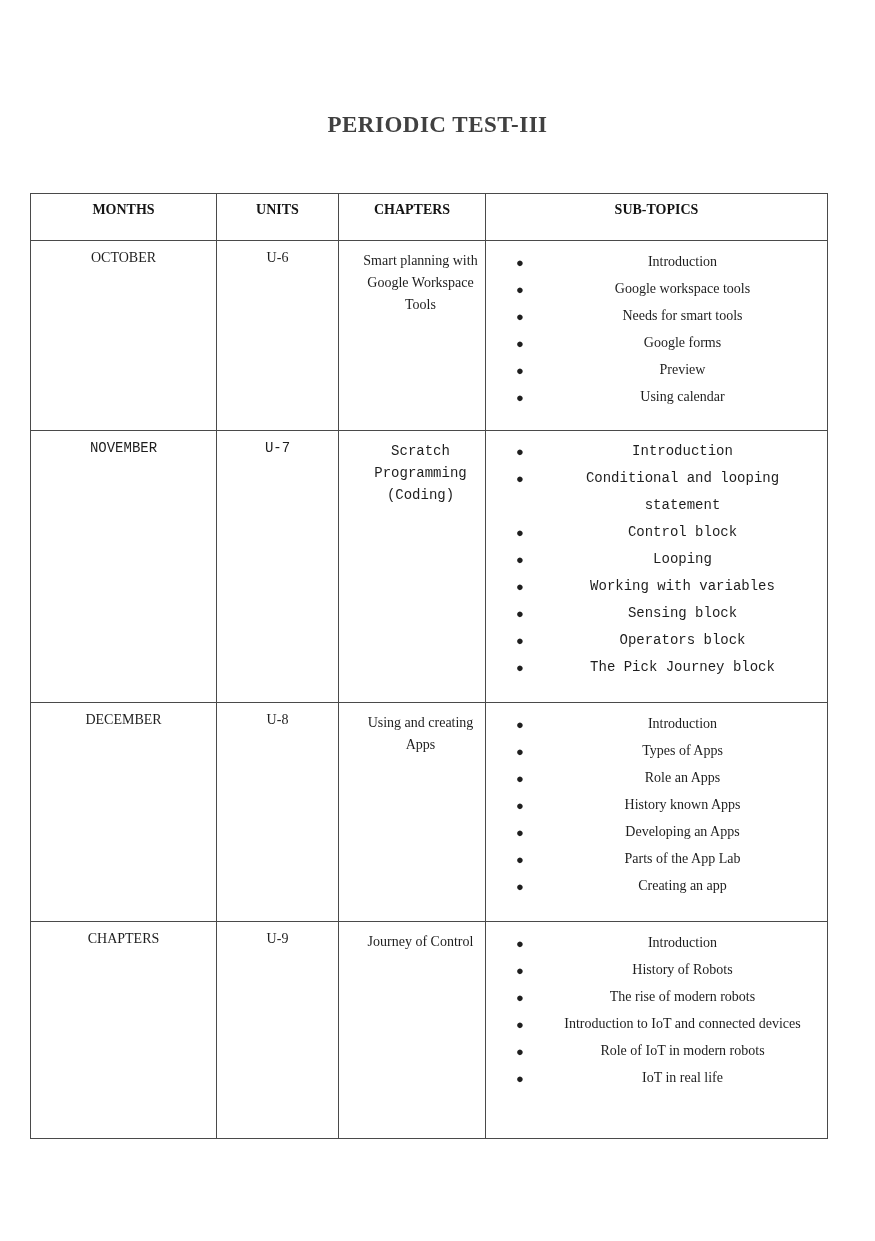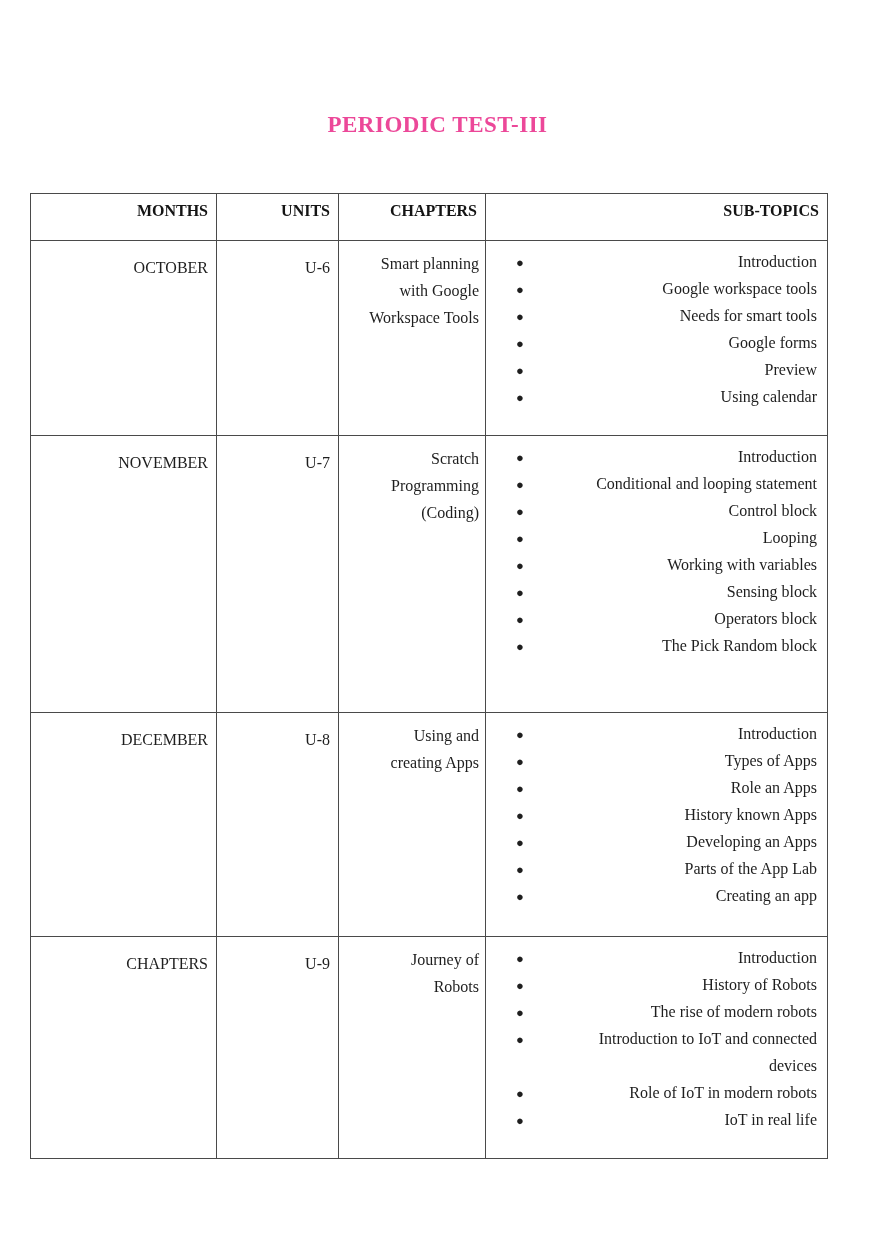--- a/index.html
+++ b/index.html
@@ -15,61 +15,61 @@
     background: #ffffff;
     position: relative;
     overflow: hidden;
   }
   .doc-title {
     margin: 0;
     padding-top: 112px;
     text-align: center;
     font-size: 23px;
     font-weight: bold;
-    color: #ec4899;
+    color: #404040;
     letter-spacing: 0.5px;
   }
   table.schedule {
     border-collapse: collapse;
     margin-left: 30px;
     margin-top: 55px;
     width: 797px;
     table-layout: fixed;
   }
   table.schedule th,
   table.schedule td {
     border: 1px solid #4a4a4a;
     vertical-align: top;
-    font-size: 16px;
-    text-align: right;
+    font-size: 14px;
+    text-align: center;
     font-weight: normal;
   }
   col.c-months   { width: 186px; }
   col.c-units    { width: 122px; }
   col.c-chapters { width: 147px; }
   col.c-subtopics{ width: 342px; }
 
   table.schedule th {
     font-weight: bold;
     padding: 8px 8px 0 8px;
     height: 38px;
     color: #141414;
   }
   td.month-cell, td.unit-cell {
-    padding: 18px 8px 0 8px;
+    padding: 9px 8px 0 8px;
   }
   td.chapter-cell {
     padding: 9px 6px 0 23px;
-    line-height: 27px;
+    line-height: 22px;
   }
   td.subtopics-cell {
     padding: 7px 10px 6px 16px;
   }
   .row-h1 td { height: 176px; }
-  .row-h2 td { height: 258px; }
+  .row-h2 td { height: 258px; font-family: Liberation Mono, monospace; }
   .row-h3 td { height: 205px; }
   .row-h4 td { height: 203px; }
 
   ul.subtopics {
     list-style: none;
     margin: 0;
     padding: 0;
   }
   ul.subtopics li {
     position: relative;
@@ -130,21 +130,21 @@
         <td class="chapter-cell">Scratch Programming (Coding)</td>
         <td class="subtopics-cell">
           <ul class="subtopics">
             <li>Introduction</li>
             <li>Conditional and looping statement</li>
             <li>Control block</li>
             <li>Looping</li>
             <li>Working with variables</li>
             <li>Sensing block</li>
             <li>Operators block</li>
-            <li>The Pick Random block</li>
+            <li>The Pick Journey block</li>
           </ul>
         </td>
       </tr>
       <tr class="row-h3">
         <td class="month-cell">DECEMBER</td>
         <td class="unit-cell">U-8</td>
         <td class="chapter-cell">Using and creating Apps</td>
         <td class="subtopics-cell">
           <ul class="subtopics">
             <li>Introduction</li>
@@ -153,21 +153,21 @@
             <li>History known Apps</li>
             <li>Developing an Apps</li>
             <li>Parts of the App Lab</li>
             <li>Creating an app</li>
           </ul>
         </td>
       </tr>
       <tr class="row-h4">
         <td class="month-cell">CHAPTERS</td>
         <td class="unit-cell">U-9</td>
-        <td class="chapter-cell">Journey of Robots</td>
+        <td class="chapter-cell">Journey of Control</td>
         <td class="subtopics-cell">
           <ul class="subtopics">
             <li>Introduction</li>
             <li>History of Robots</li>
             <li>The rise of modern robots</li>
             <li>Introduction to IoT and connected devices</li>
             <li>Role of IoT in modern robots</li>
             <li>IoT in real life</li>
           </ul>
         </td>

